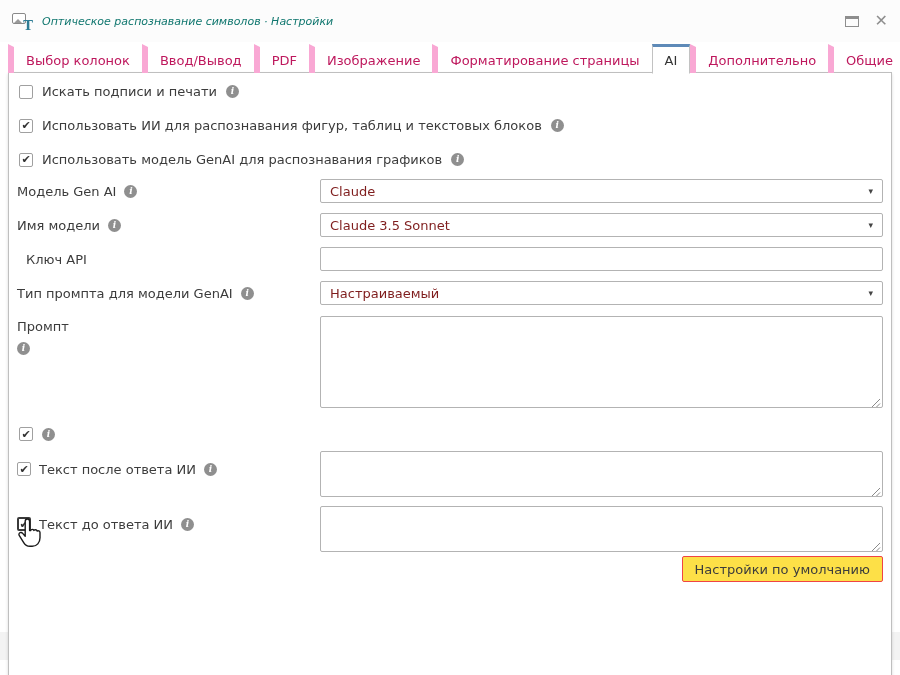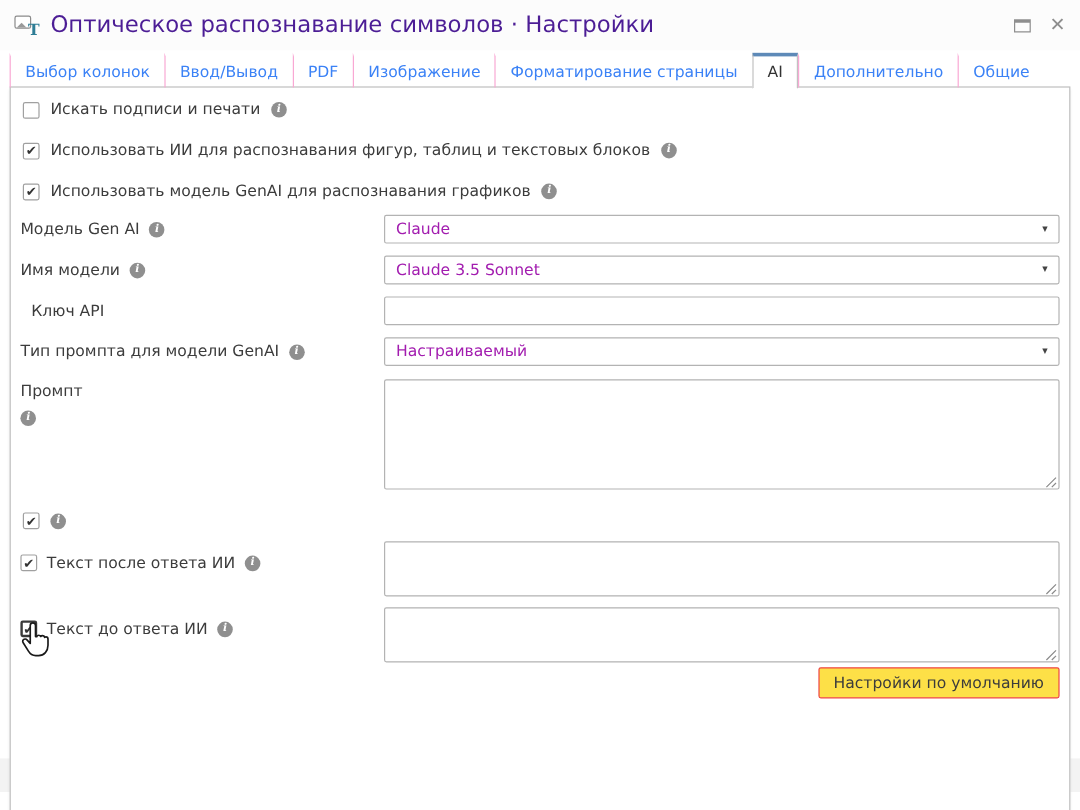--- a/index.html
+++ b/index.html
@@ -26,33 +26,33 @@
   }
   .img-glyph::after {
     content: ""; position: absolute; left: 1px; bottom: 0;
     border-left: 4px solid transparent; border-right: 4px solid transparent;
     border-bottom: 4px solid #9a9a9a;
   }
   .t-glyph {
     position: absolute; right: 1px; bottom: 0; font-family: "DejaVu Serif", serif;
     font-weight: bold; font-size: 13px; line-height: 13px; color: #2e7d95;
   }
-  .title-text { font-size: 19px; color: #4c1d95; }
+  .title-text { font-size: 11px; color: #0f766e; font-style: italic; }
   .win-controls { margin-left: auto; display: flex; align-items: center; gap: 16px; }
   .max-btn { width: 14px; height: 11px; border: 1px solid #8e8e8e; border-top: 3px solid #8e8e8e; cursor: pointer; }
   .close-btn { color: #8e8e8e; font-size: 16px; line-height: 16px; cursor: pointer; }
 
   
   .tabbar {
     position: absolute; left: 8px; top: 44px; right: 8px; height: 29px;
     display: flex; align-items: stretch; z-index: 3;
   }
   .tab {
-    padding: 6px 12px 5px; font-size: 13px; color: #3b82f6; white-space: nowrap;
-    border-top: 3px solid transparent; border-left: 1px solid #f9a8d4;
+    padding: 6px 12px 5px; font-size: 13px; color: #be185d; white-space: nowrap;
+    border-top: 3px solid transparent; border-left: 6px solid #f9a8d4;
     cursor: pointer; line-height: 15px;
   }
   .tab.active {
     background: #ffffff; color: #333;
     border: 1px solid #c2c2c2; border-top: 3px solid #5e8ab8; border-bottom: 1px solid #ffffff;
     margin-bottom: -1px;
   }
 
   
   .panel {
@@ -83,21 +83,21 @@
     display: flex; align-items: center; gap: 8px; color: #3c3c3c; text-align: right;
   }
   .field-label.indent { left: 9px; }
   .field-label.top-align { align-items: flex-start; padding-top: 3px; flex-direction: column; }
   .control { position: absolute; left: 303px; width: 563px; }
   .dropdown {
     height: 24px; border: 1px solid #b3b3b3; border-radius: 2px; background: #fff;
     display: flex; align-items: center; justify-content: space-between;
     padding: 0 9px; cursor: pointer;
   }
-  .dd-value { color: #a21caf; }
+  .dd-value { color: #7f1d1d; }
   .dd-arrow { font-size: 9px; color: #444; }
   .textbox {
     height: 24px; width: 563px; border: 1px solid #b3b3b3; border-radius: 2px;
     background: #fff; padding: 0 8px; font: inherit; color: #3c3c3c; outline: none;
   }
   .textarea-wrap { position: relative; border: 1px solid #b3b3b3; border-radius: 2px; background: #fff; }
   .ta {
     width: 100%; height: 100%; border: none; resize: none; outline: none;
     font: inherit; color: #3c3c3c; padding: 4px 8px; background: transparent; display: block;
   }

